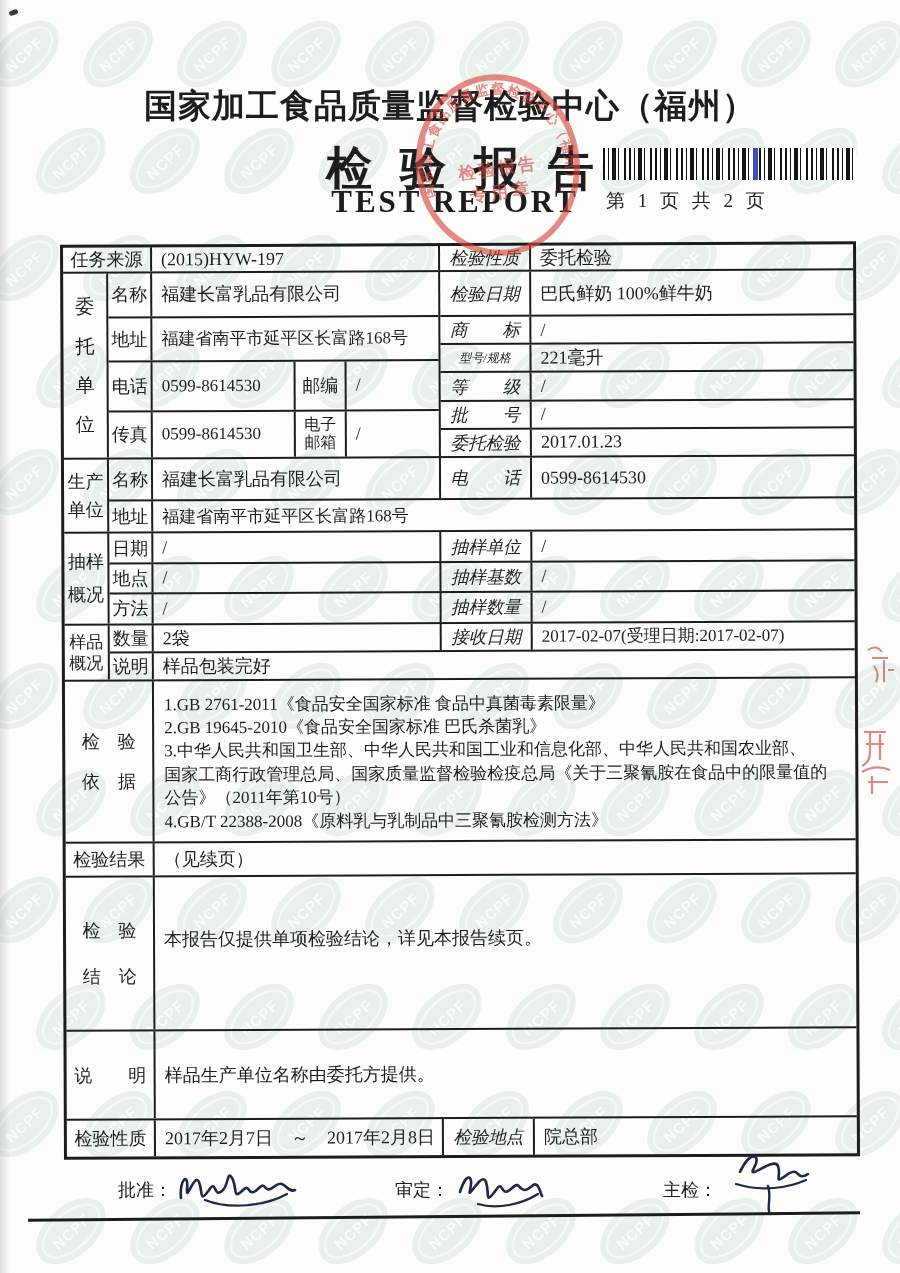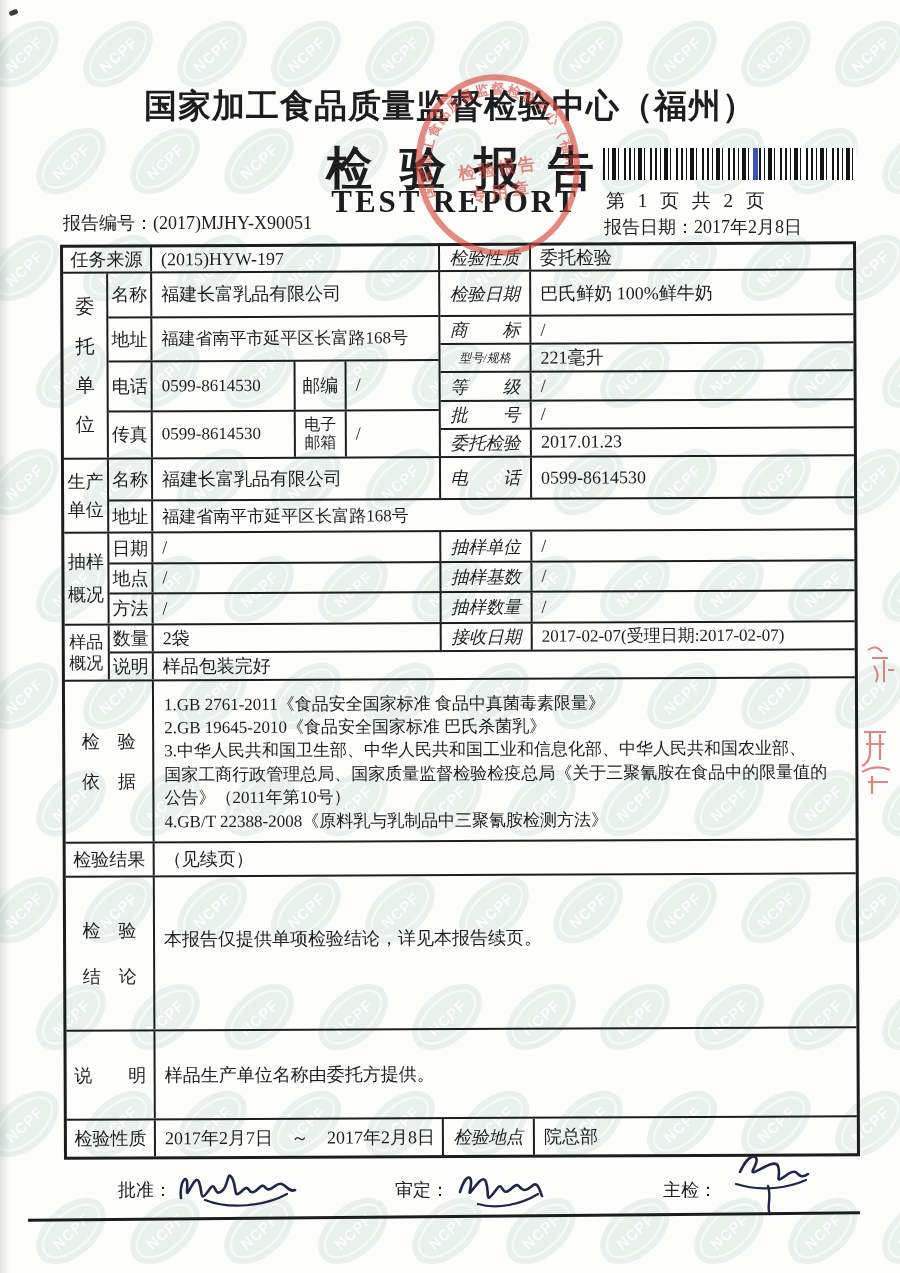--- a/index.html
+++ b/index.html
@@ -915,22 +915,20 @@
   <div class="content">
 
     <div class="title-cn">国家加工食品质量监督检验中心（福州）</div>
     <div class="report-cn">检验报告</div>
     <div class="report-en">TEST REPORT</div>
 
     <div class="barcode">
       <div class="barcode-blue"></div>
     </div>
     <div class="page-info">第 1 页  共 2 页</div>
-    <div class="report-no"><span>报告编号：</span><span>(2017)MJHY-X90051</span></div>
-    <div class="report-date"><span>报告日期：</span><span>2017年2月8日</span></div>
 
     <svg class="stamp" viewBox="0 0 220 210">
       <g transform="rotate(-8 110 105)" fill="none">
         <ellipse cx="110" cy="103" rx="79" ry="88" stroke="#d5453b" stroke-width="6"></ellipse>
         <path id="stampArc" d="M 44,128 A 68,78 0 1 1 176,128" fill="none"></path>
         <text font-size="13.5" fill="#d5453b" letter-spacing="1.5" font-weight="bold">
           <textPath href="#stampArc" startOffset="2">国家加工食品质量监督检验中心（福州）</textPath>
         </text>
         <text x="110" y="112" font-size="17" fill="#d5453b" text-anchor="middle" font-weight="bold" letter-spacing="3">检验报告</text>
         <text x="110" y="136" font-size="17" fill="#d5453b" text-anchor="middle" font-weight="bold" letter-spacing="4">专用章</text>

